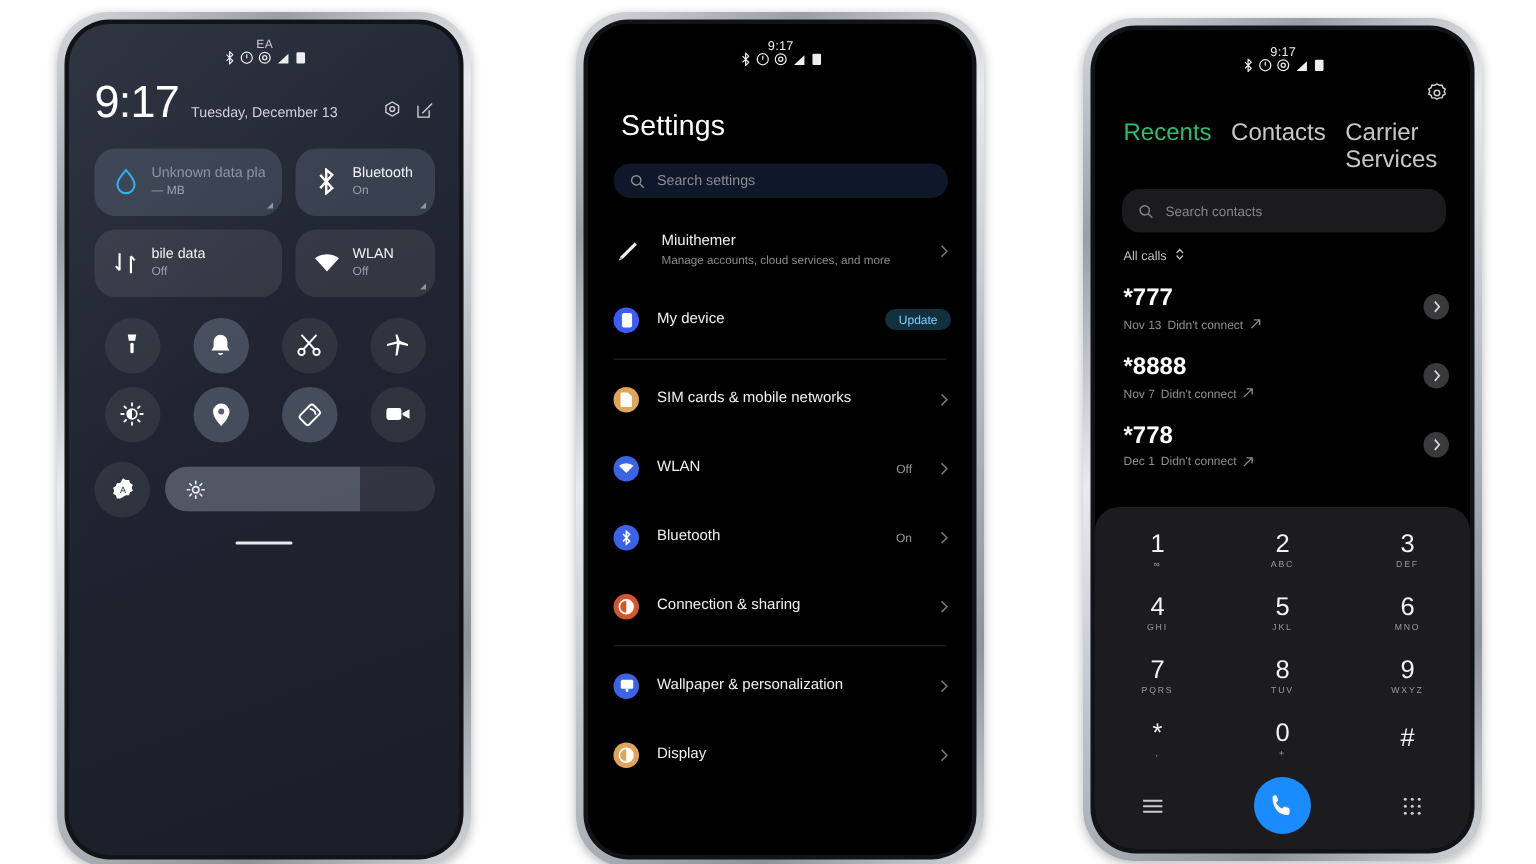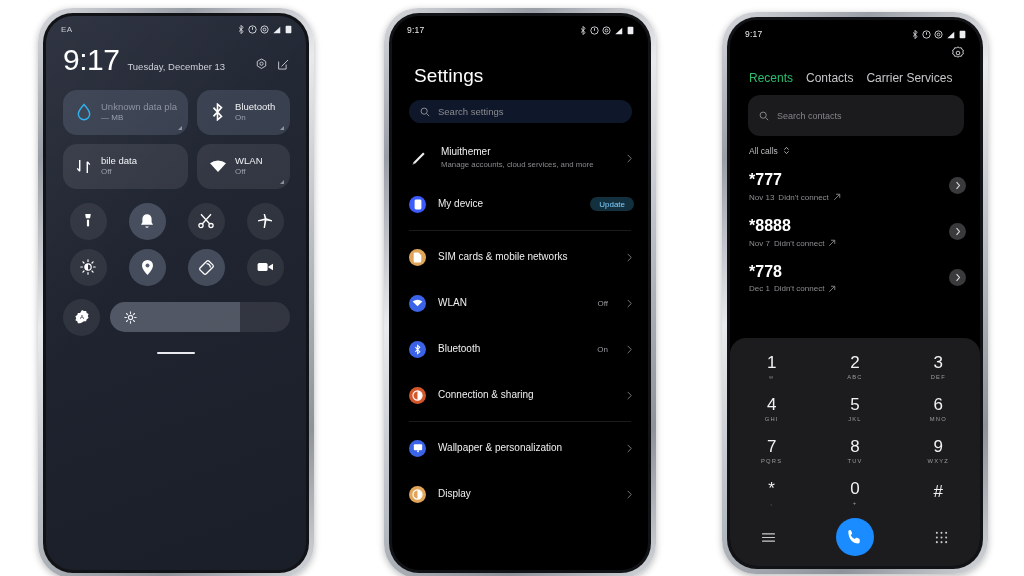--- a/index.html
+++ b/index.html
@@ -16,21 +16,21 @@
     padding:5px;box-shadow:0 2px 7px rgba(0,0,0,.28);}
   .phone .bezel{width:100%;height:100%;border-radius:30px;background:#121316;padding:3px;box-sizing:border-box;}
   .screen{position:relative;width:100%;height:100%;border-radius:27px;overflow:hidden;}
 
   .p1{left:38px;top:8px;width:266px;height:560px;}
   .p2{left:384px;top:8px;width:262px;height:560px;}
   .p3{left:722px;top:12px;width:256px;height:552px;}
 
   
   .statusbar{display:flex;align-items:center;justify-content:space-between;
-    padding:9px 14px 0 15px;font-size:8.5px;color:#e9ecef;letter-spacing:.2px;}
+    padding:9px 14px 0 15px;font-size:8.5px;color:#e9ecef;letter-spacing:.2px;flex-direction:column;}
   .sb-icons{display:flex;align-items:center;gap:3px;}
   .sb-icons svg{display:block;}
 
   
   .scr1{background:
       linear-gradient(128deg,rgba(255,255,255,.045) 0%,rgba(255,255,255,0) 42%),
       linear-gradient(160deg,#272c3a 0%,#1f2430 45%,#1a1e28 100%);
     color:#fff;}
   .scr1 .carrier{font-size:8px;color:#c9cdd6;letter-spacing:.4px;}
   .clockrow{display:flex;align-items:flex-end;padding:12px 16px 0 17px;gap:8px;}
@@ -78,23 +78,23 @@
   .chev{width:9px;height:9px;flex:0 0 9px;}
   .badge{font-size:8px;color:#7fd0ff;background:#13303f;border-radius:9px;padding:2.5px 9px;}
   .divider{height:1px;background:#1b1b1d;margin:3px 17px 3px 17px;}
   .acct-ico{width:20px;height:20px;flex:0 0 20px;display:flex;align-items:center;justify-content:center;}
 
   
   .scr3{background:#000;color:#fff;display:flex;flex-direction:column;}
   .dial-top{flex:0 0 auto;}
   .gear-row{display:flex;justify-content:flex-end;padding:7px 15px 0 0;}
   .tabs{display:flex;gap:13px;padding:11px 0 0 19px;}
-  .tab{font-size:12px;color:#c6c7ca;}
+  .tab{font-size:16px;color:#c6c7ca;}
   .tab.active{color:#2bbd6e;}
-  .csearch{margin:10px 16px 0 18px;height:41px;border-radius:12px;background:#1b1b1d;
+  .csearch{margin:10px 16px 0 18px;height:29px;border-radius:12px;background:#1b1b1d;
     display:flex;align-items:center;gap:8px;padding:0 11px;}
   .csearch .ph{font-size:9px;color:#85858a;}
   .filter{display:flex;align-items:flex-start;gap:5px;padding:10px 0 0 19px;font-size:8.5px;color:#bdbec1;}
   .calls{padding:7px 0 0 0;}
   .callrow{display:flex;align-items:center;padding:7px 14px 7px 19px;}
   .call-body{flex:1;min-width:0;}
   .call-num{font-size:16px;color:#fff;font-weight:600;line-height:1.3;}
   .call-meta{font-size:8px;color:#8d8e92;display:flex;align-items:center;gap:4px;margin-top:2px;}
   .call-arrow{width:17px;height:17px;border-radius:50%;background:#3a3a3c;display:flex;align-items:center;justify-content:center;flex:0 0 17px;}
 

